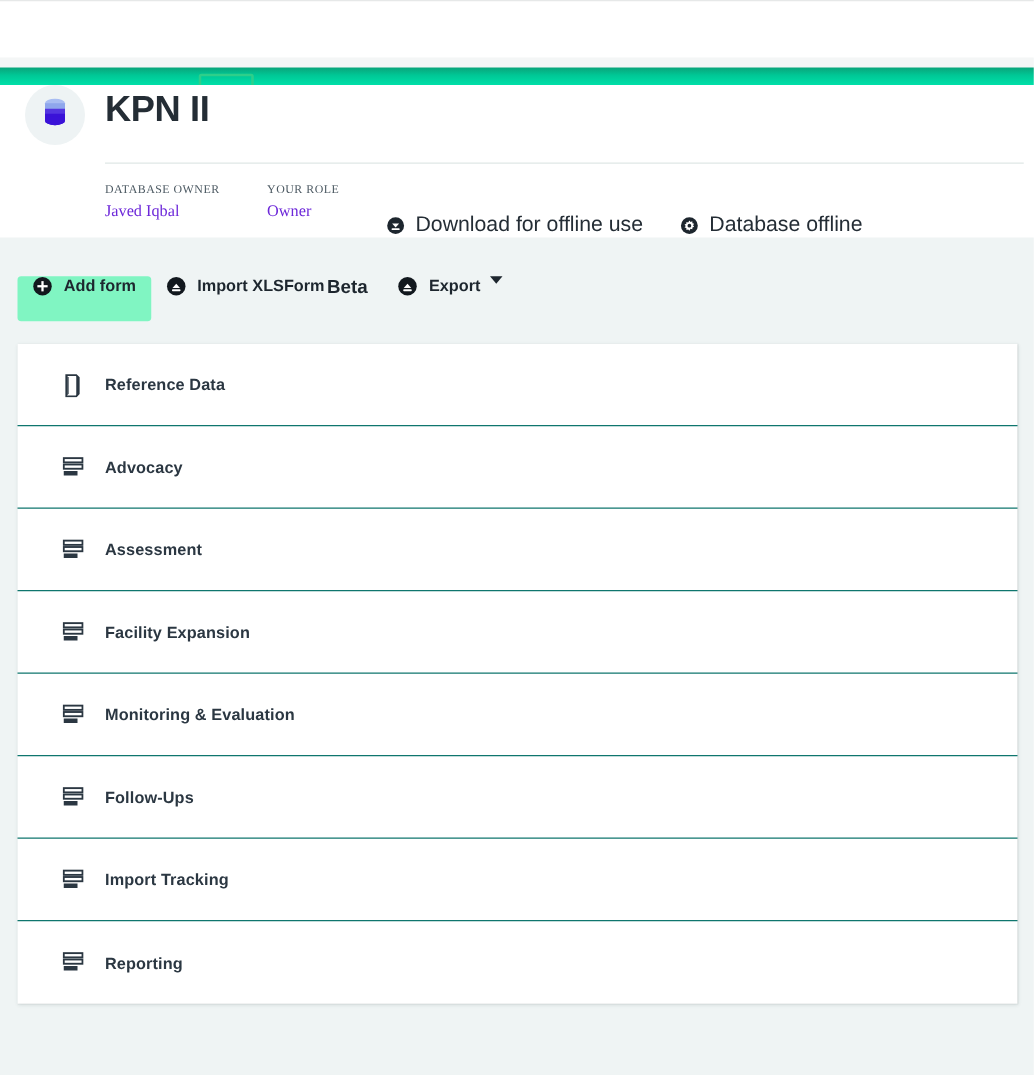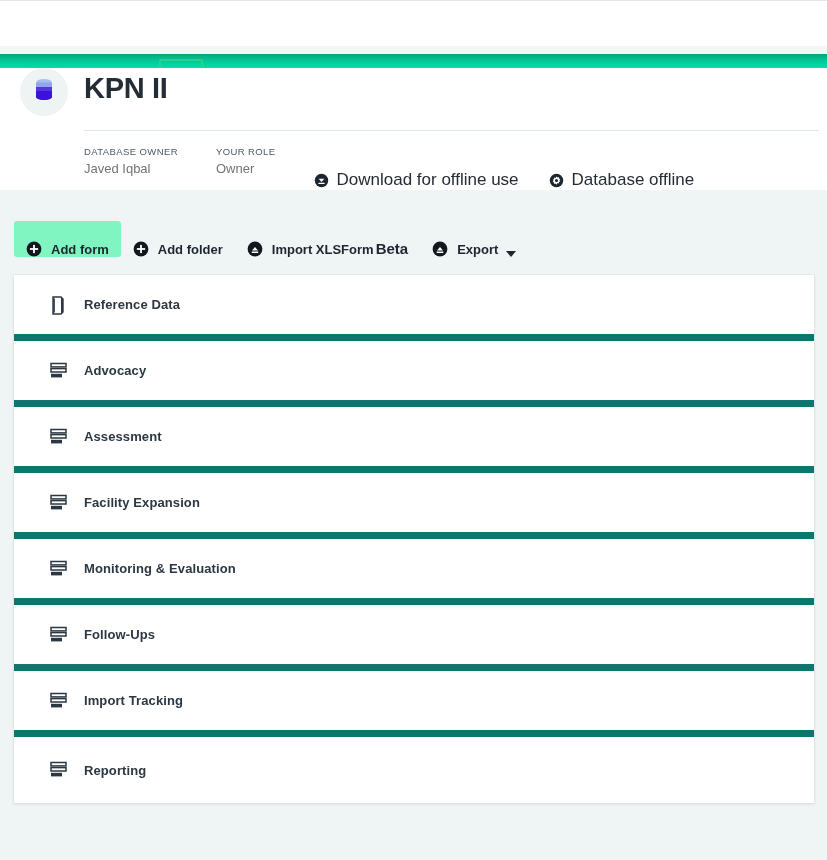--- a/index.html
+++ b/index.html
@@ -87,32 +87,32 @@
     width: 735px;
     height: 1px;
     background: #dfe7e6;
   }
   .meta-row {
     position: absolute;
     left: 80px; top: 78px;
     display: flex;
     align-items: flex-start;
   }
-  .meta-block { margin-right: 38px; }
+  .meta-block { margin-right: 38px; font-family: Liberation Serif, serif; }
   .meta-label {
     font-size: 9.5px;
     letter-spacing: 0.4px;
     color: #4d5a63;
     text-transform: uppercase;
     line-height: 12px;
     white-space: nowrap;
   }
   .meta-value {
     font-size: 13px;
-    color: #737373;
+    color: #6d28d9;
     line-height: 18px;
     margin-top: 2px;
     white-space: nowrap;
   }
   .meta-action {
     display: flex;
     align-items: center;
     font-size: 17px;
     color: #242d35;
     margin-right: 30px;
@@ -134,21 +134,21 @@
   
   .toolbar {
     position: absolute;
     left: 14px; top: 221px;
     display: flex;
     align-items: center;
     height: 36px;
   }
   .tbtn {
     display: flex;
-    align-items: flex-end;
+    align-items: flex-start;
     height: 36px;
     padding: 0 12px;
     font-size: 13px;
     font-weight: bold;
     color: #1d262e;
     border-radius: 3px;
     cursor: pointer;
     white-space: nowrap;
   }
   .tbtn.active { background: #80f5c2; }
@@ -173,21 +173,21 @@
     left: 14px; top: 275px;
     width: 800px;
     background: #ffffff;
     box-shadow: 0 1px 3px rgba(60,80,80,0.14), 0 0 1px rgba(60,80,80,0.18);
   }
   .list-row {
     display: flex;
     align-items: center;
     height: 66px;
     padding-left: 32px;
-    border-bottom: 7px solid #0f766e;
+    border-bottom: 1px solid #0f766e;
     box-sizing: border-box;
     cursor: pointer;
   }
   .list-row:last-child { border-bottom: none; }
   .list-row .ico {
     width: 24px;
     display: flex;
     align-items: center;
     justify-content: center;
     margin-right: 14px;
@@ -271,30 +271,20 @@
     <span class="ico">
       <svg width="16" height="16" viewBox="0 0 16 16">
         <circle cx="8" cy="8" r="7.4" fill="#12181e"></circle>
         <rect x="7.1" y="3.9" width="1.8" height="8.2" fill="#ffffff"></rect>
         <rect x="3.9" y="7.1" width="8.2" height="1.8" fill="#ffffff"></rect>
       </svg>
     </span>
     <span>Add form</span>
   </div>
 
-  <div class="tbtn">
-    <span class="ico">
-      <svg width="16" height="16" viewBox="0 0 16 16">
-        <circle cx="8" cy="8" r="7.4" fill="#12181e"></circle>
-        <rect x="7.1" y="3.9" width="1.8" height="8.2" fill="#ffffff"></rect>
-        <rect x="3.9" y="7.1" width="8.2" height="1.8" fill="#ffffff"></rect>
-      </svg>
-    </span>
-    <span>Add folder</span>
-  </div>
 
   <div class="tbtn">
     <span class="ico">
       <svg width="16" height="16" viewBox="0 0 16 16">
         <circle cx="8" cy="8" r="7.4" fill="#12181e"></circle>
         <path d="M5 9.4h6L8 6z" fill="#ffffff"></path>
         <rect x="4.6" y="10.4" width="6.8" height="1.5" rx="0.6" fill="#ffffff"></rect>
       </svg>
     </span>
     <span>Import XLSForm</span>

